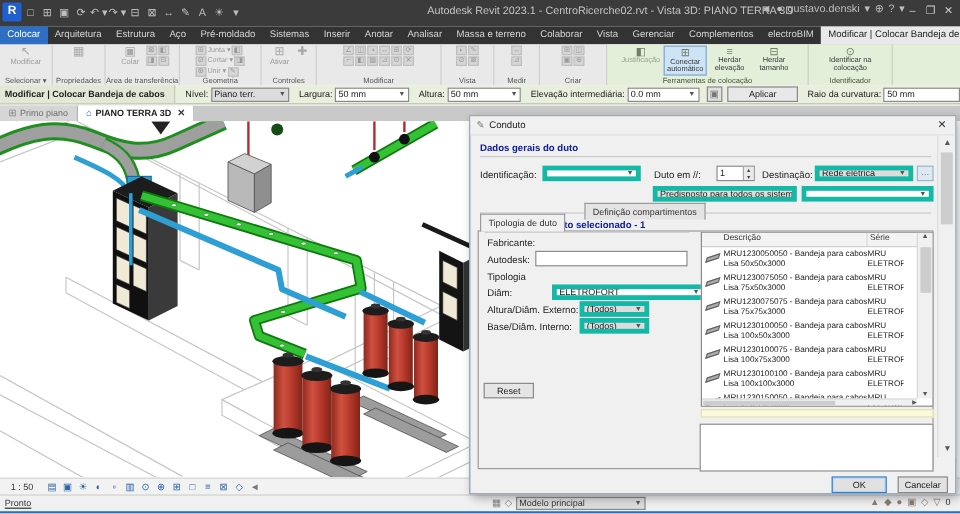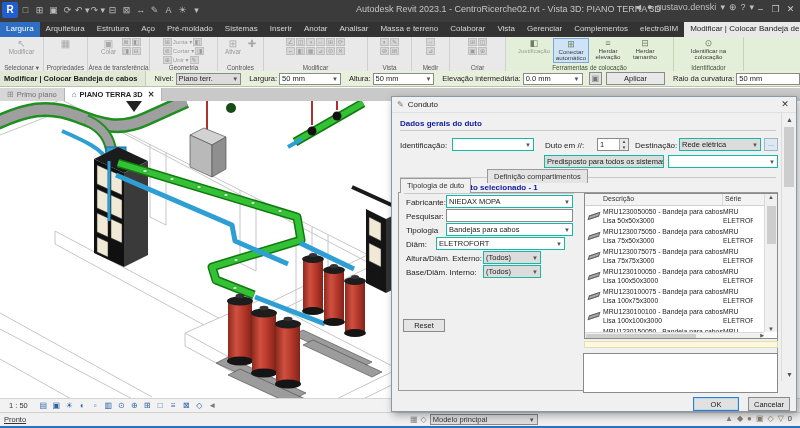--- a/index.html
+++ b/index.html
@@ -79,21 +79,21 @@
 
   
   .dialog { position:absolute; top:96px; left:391px; width:406px; height:316px; background:#f0f0f0; border:1px solid #8a99a8; box-shadow:2px 3px 8px rgba(0,0,0,.35); z-index:20; font-size:8px; color:#1a1a1a; }
   .dlg-title { position:absolute; top:0; left:0; right:0; height:16px; background:#f0f0f0; border-bottom:1px solid #e0e0e0; display:flex; align-items:center; padding:0 5px; gap:4px; }
   .dlg-title .ttl { font-size:8px; color:#222; }
   .dlg-title .pen { font-size:8px; color:#777; }
   .dlg-close { position:absolute; right:4px; top:1px; width:14px; height:13px; text-align:center; line-height:13px; font-size:9px; color:#333; }
   .dsec { position:absolute; font-weight:bold; color:#0b1a9e; font-size:8px; }
   .dhr { position:absolute; height:1px; background:#c9c9c9; }
   .dlabel { position:absolute; color:#222; white-space:nowrap; }
-  .dsel { position:absolute; height:13px; border:1px solid #14b8a6; background:#fff; display:flex; align-items:center; justify-content:space-between; padding:0 2px; font-size:7.5px; overflow:hidden; white-space:nowrap; }
+  .dsel { position:absolute; height:13px; border:4px solid #14b8a6; background:#fff; display:flex; align-items:center; justify-content:space-between; padding:0 2px; font-size:7.5px; overflow:hidden; white-space:nowrap; }
   .dsel.gray { background:#dcdcdc; }
   .dsel .chv { color:#555; font-size:6px; margin-left:2px; flex:none; }
   .dinput { position:absolute; height:13px; border:1px solid #8a8a8a; background:#fff; }
   .spin { position:absolute; height:13px; border:1px solid #8a8a8a; background:#fff; display:flex; }
   .spin .num { flex:1; padding:1px 2px; font-size:7.5px; }
   .spin .arr { width:9px; border-left:1px solid #aaa; display:flex; flex-direction:column; }
   .spin .arr span { flex:1; font-size:4.5px; line-height:5px; text-align:center; color:#444; background:#e9e9e9; }
   .mini-btn { position:absolute; height:13px; width:14px; border:1px solid #9fb6c9; background:#dde8f2; color:#8a8a8a; text-align:center; line-height:10px; font-size:8px; }
   .dtab { position:absolute; height:14px; padding:0 6px; border:1px solid #9a9a9a; border-bottom:none; background:#e4e4e4; line-height:13px; font-size:7.5px; color:#333; }
   .dtab.active { background:#f0f0f0; z-index:2; height:15px; }
@@ -154,21 +154,21 @@
       <span>▾</span>
     </div>
     <div class="winbtns">
       <span>–</span>
       <span>❐</span>
       <span>✕</span>
     </div>
   </div>
 
   <div class="ribbon-tabs">
-    <span class="rtab file">Largura</span>
+    <span class="rtab file">Colocar</span>
     <span class="rtab">Arquitetura</span>
     <span class="rtab">Estrutura</span>
     <span class="rtab">Aço</span>
     <span class="rtab">Pré-moldado</span>
     <span class="rtab">Sistemas</span>
     <span class="rtab">Inserir</span>
     <span class="rtab">Anotar</span>
     <span class="rtab">Analisar</span>
     <span class="rtab">Massa e terreno</span>
     <span class="rtab">Colaborar</span>
@@ -639,33 +639,25 @@
     <div class="dhr" style="left:8px; right:20px; top:80px"></div>
 
     <div class="dtab active" style="left:8px; top:81px"><span>Tipologia de duto</span></div>
     <div class="dtab" style="left:95px; top:72px"><span>Definição compartimentos</span></div>
     <div class="dpanel"></div>
 
     <div class="dsec" style="left:12px; top:86px">Dados do elemento selecionado - 1</div>
     <div class="dhr" style="left:12px; width:170px; top:96px"></div>
 
     <div class="dlabel" style="left:14px; top:101px">Fabricante:</div>
-    <div class="dsel" style="left:54px; top:98px; width:127px">
-        <span>NIEDAX MOPA</span>
-        <span class="chv">▼</span>
-      </div>
-    <div class="dlabel" style="left:14px; top:115px">Pesquisar:</div>
+    <div class="dlabel" style="left:14px; top:115px">Autodesk:</div>
     <div class="dinput" style="left:54px; top:112px; width:127px"></div>
     <div class="dlabel" style="left:14px; top:129px">Tipologia</div>
-    <div class="dsel" style="left:54px; top:126px; width:127px">
-        <span>Bandejas para cabos</span>
-        <span class="chv">▼</span>
-      </div>
     <div class="dlabel" style="left:14px; top:143px">Diâm:</div>
-    <div class="dsel" style="left:44px; top:140px; width:129px">
+    <div class="dsel" style="left:68px; top:140px; width:129px">
         <span>ELETROFORT</span>
         <span class="chv">▼</span>
       </div>
     <div class="dlabel" style="left:14px; top:157px">Altura/Diâm. Externo:</div>
     <div class="dsel gray" style="left:91px; top:154px; width:58px">
         <span>(Todos)</span>
         <span class="chv">▼</span>
       </div>
     <div class="dlabel" style="left:14px; top:171px">Base/Diâm. Interno:</div>
     <div class="dsel gray" style="left:91px; top:168px; width:58px">

